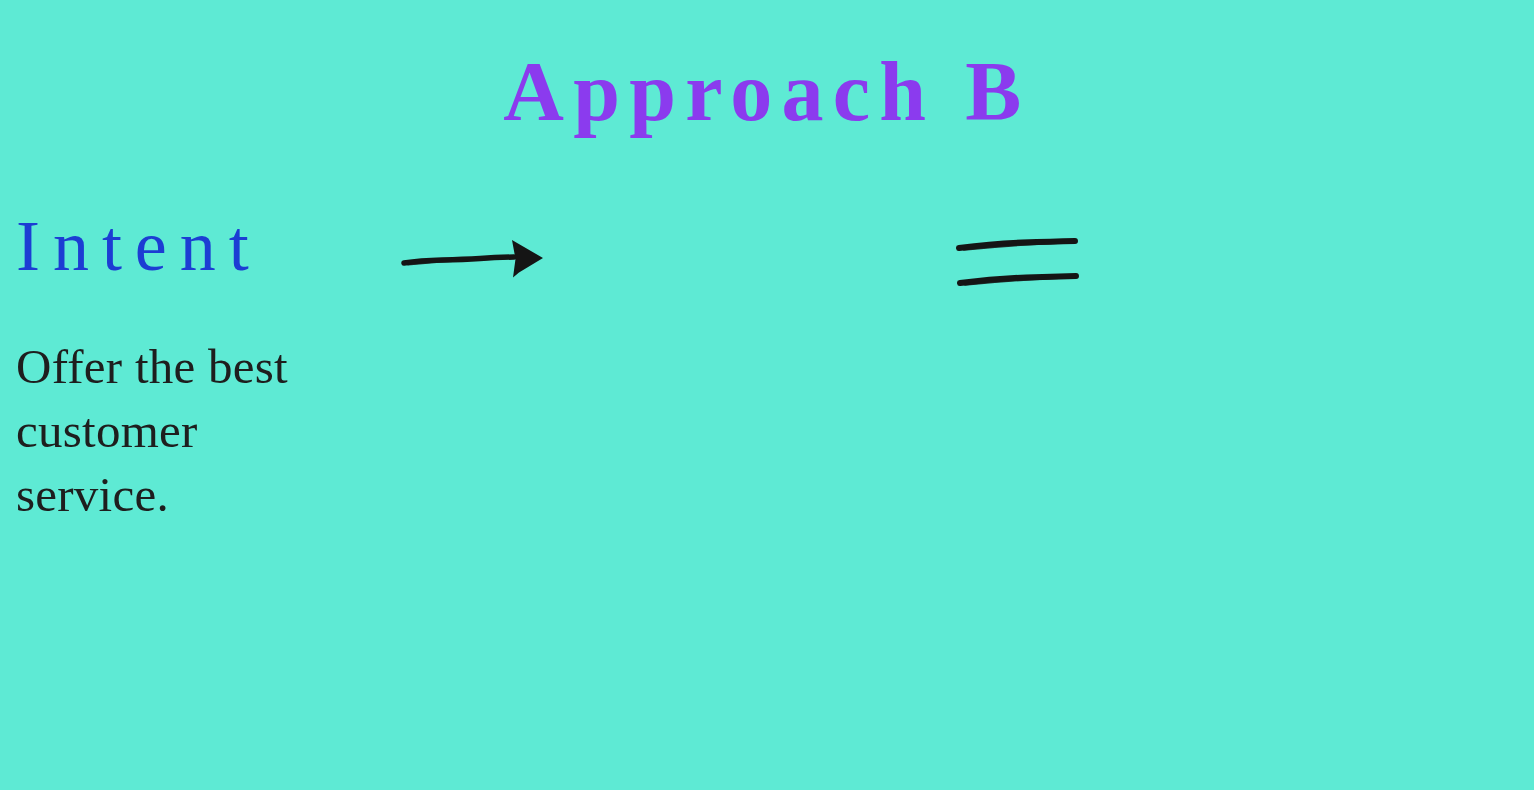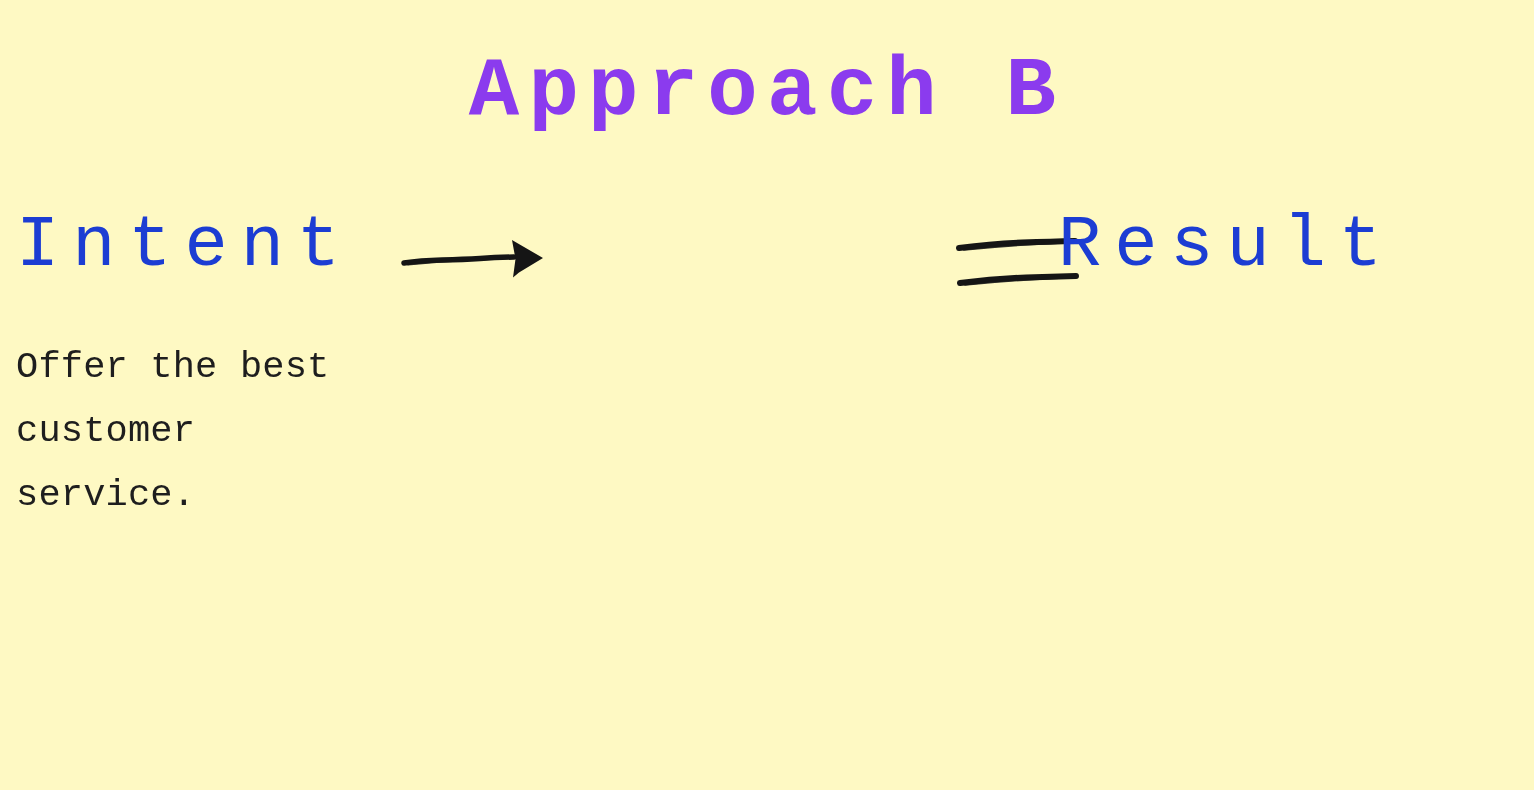--- a/index.html
+++ b/index.html
@@ -4,23 +4,23 @@
 <style>
   html, body {
     margin: 0;
     padding: 0;
     background: #ffffff;
   }
   #canvas {
     position: relative;
     width: 1534px;
     height: 790px;
-    background: #fef9c3;
+    background: #5eead4;
     overflow: hidden;
-    font-family: Liberation Mono, monospace;
+    font-family: Liberation Serif, serif;
   }
   .title {
     position: absolute;
     top: 44px;
     left: 0;
     width: 100%;
     text-align: center;
     font-size: 84px;
     font-weight: 800;
     letter-spacing: 0.11em;
@@ -41,21 +41,21 @@
     font-weight: 300;
     letter-spacing: 0.18em;
     line-height: 86px;
     color: var(--heading-color, #1C3DD3);
     white-space: nowrap;
     
     margin-right: -0.18em;
   }
   .description {
     margin-top: 46px;
-    font-size: 37px;
+    font-size: 49px;
     font-weight: 300;
     line-height: 64px;
     color: var(--body-color, #1E1E1E);
     white-space: pre-line;
     letter-spacing: 0.005em;
   }
   .connector {
     position: absolute;
     color: var(--ink-color, #151515);
   }
@@ -89,16 +89,15 @@
   <div class="connector connector-equals">
     <svg viewBox="0 0 130 64" xmlns="http://www.w3.org/2000/svg" aria-hidden="true">
       <path d="M7 20 Q 40 15.5 70 14.5 T 123 13" fill="none" stroke="currentColor" stroke-width="6" stroke-linecap="round"></path>
       <path d="M12 21.5 Q 55 17 100 15 L 121 14" fill="none" stroke="currentColor" stroke-width="2.5" stroke-linecap="round" opacity="0.85"></path>
       <path d="M8 55 Q 42 50.5 74 49.5 T 124 48" fill="none" stroke="currentColor" stroke-width="6" stroke-linecap="round"></path>
       <path d="M13 56.5 Q 58 52 102 50 L 122 49" fill="none" stroke="currentColor" stroke-width="2.5" stroke-linecap="round" opacity="0.85"></path>
     </svg>
   </div>
 
   <div class="column col-result">
-    <div class="heading">Result</div>
   </div>
 
 </div>
 
 </body></html>

